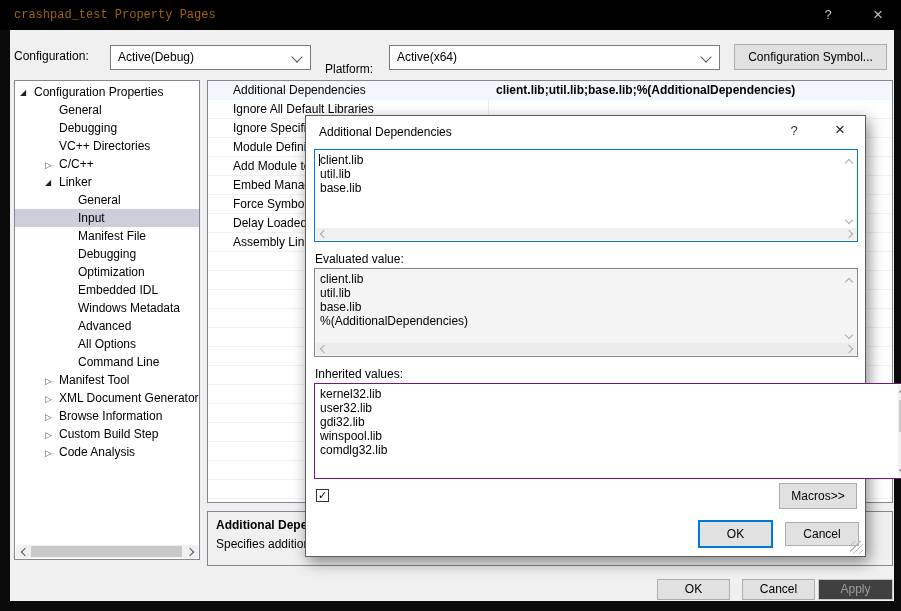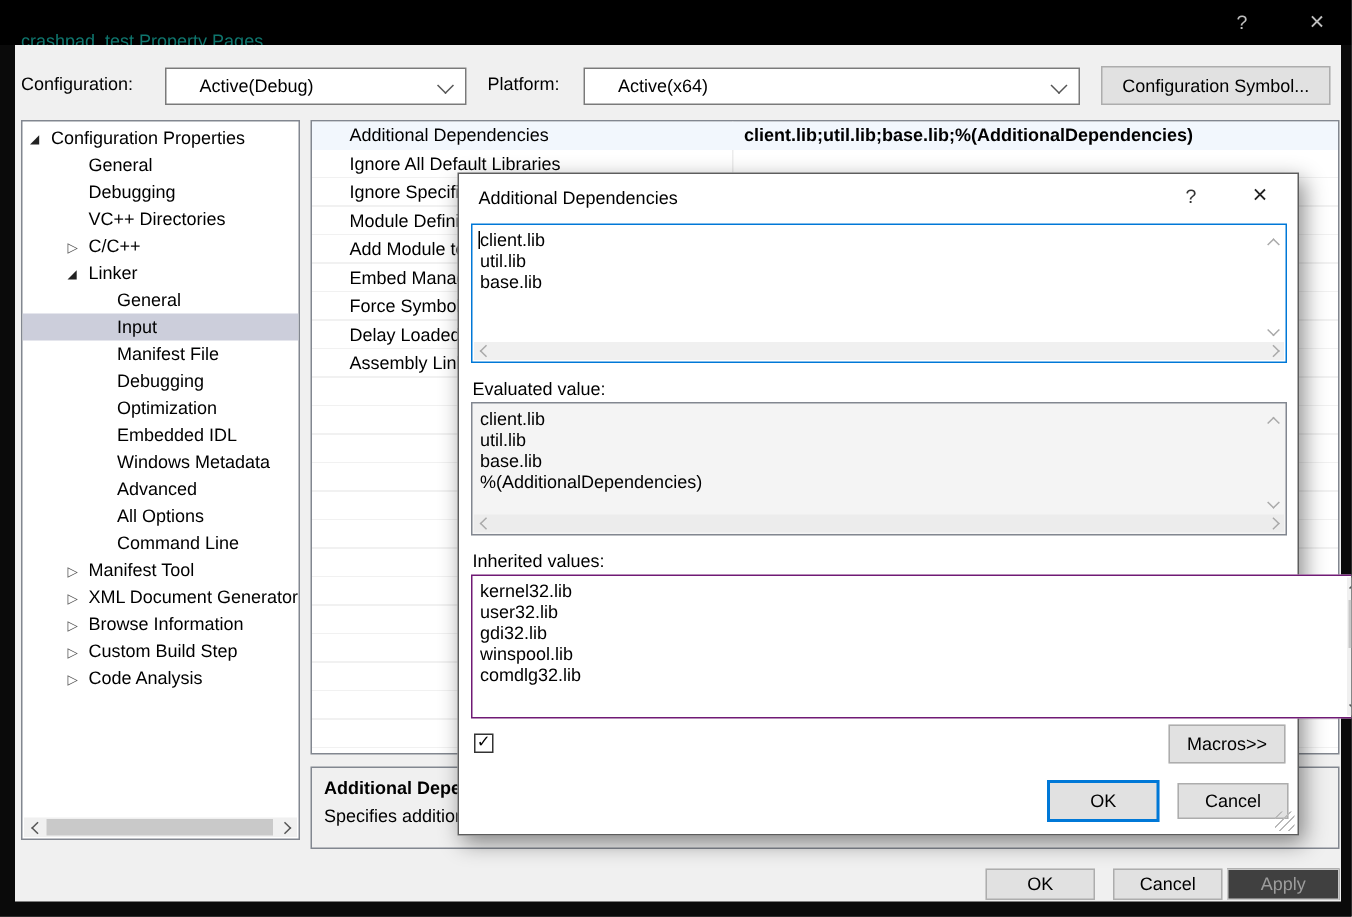--- a/index.html
+++ b/index.html
@@ -1,28 +1,28 @@
 <!DOCTYPE html>
 <html><head>
 <meta charset="utf-8">
 <style>
   html,body{margin:0;padding:0;background:#000;}
   .screen{position:relative;width:901px;height:611px;background:#0a0a0a;overflow:hidden;
           font-family:"Liberation Sans","DejaVu Sans",sans-serif;font-size:12px;color:#000;}
   
   .titlebar{position:absolute;left:0;top:0;width:901px;height:30px;background:#000;}
-  .titlebar .wtitle{position:absolute;left:14px;top:20px;color:#0f766e;}
+  .titlebar .wtitle{position:absolute;left:14px;top:8px;color:#a16207;font-family:Liberation Mono, monospace;}
   .cap-btn{position:absolute;top:0;width:40px;height:30px;color:#c0c0c0;text-align:center;line-height:30px;cursor:default;}
   .cap-help{left:808px;font-size:13px;}
   .cap-close{left:858px;font-size:17px;}
   
   .main{position:absolute;left:10px;top:30px;width:884px;height:571px;background:#f0f0f0;}
   .lbl{position:absolute;white-space:nowrap;}
   .select{position:absolute;height:25px;background:#fff;border:1px solid #7a7a7a;box-sizing:border-box;
-          line-height:23px;padding-left:22px;white-space:nowrap;overflow:hidden;}
+          line-height:23px;padding-left:7px;white-space:nowrap;overflow:hidden;}
   .chev{display:inline-block;width:7px;height:7px;border-right:1.3px solid #555;border-bottom:1.3px solid #555;}
   .chev.down{transform:rotate(45deg);}
   .chev.up{transform:rotate(-135deg);}
   .chev.left{transform:rotate(135deg);}
   .chev.right{transform:rotate(-45deg);}
   .chev.dim{border-color:#a9a9a9;}
   .select .chev{position:absolute;right:9px;top:7px;}
   .btn{position:absolute;background:#e1e1e1;border:1px solid #adadad;box-sizing:border-box;
        text-align:center;cursor:default;}
   .btn.disabled{color:#9c9c9c;border-color:#c8c8c8;background:#404040;}
@@ -94,21 +94,21 @@
     <span class="cap-btn cap-close">×</span>
   </div>
 
   <div class="main">
 
     <span class="lbl" style="left:4px;top:19px;">Configuration:</span>
     <div class="select" style="left:100px;top:15px;width:201px;">
       <span>Active(Debug)</span>
       <span class="chev down"></span>
     </div>
-    <span class="lbl" style="left:315px;top:19px;">Platform:</span>
+    <span class="lbl" style="left:315px;top:32px;">Platform:</span>
     <div class="select" style="left:379px;top:15px;width:331px;">
       <span>Active(x64)</span>
       <span class="chev down"></span>
     </div>
     <div class="btn" style="left:724px;top:14px;width:153px;height:26px;line-height:24px;">Configuration Symbol...</div>
 
     <div class="treepanel">
       <div class="tree-items">
           <div class="titem lv0"><span class="arrow exp">◢</span><span>Configuration Properties</span></div>
           <div class="titem lv1"><span class="arrow"></span><span>General</span></div>

